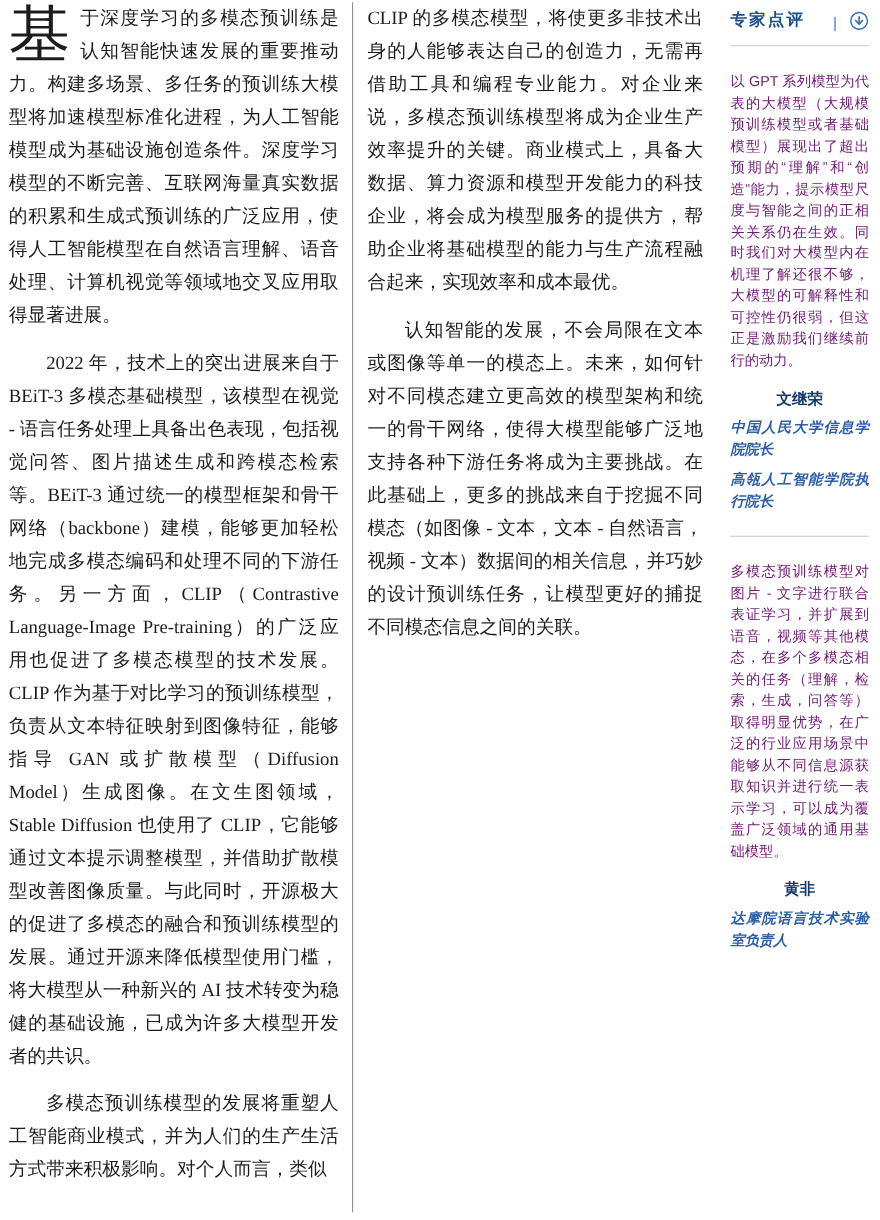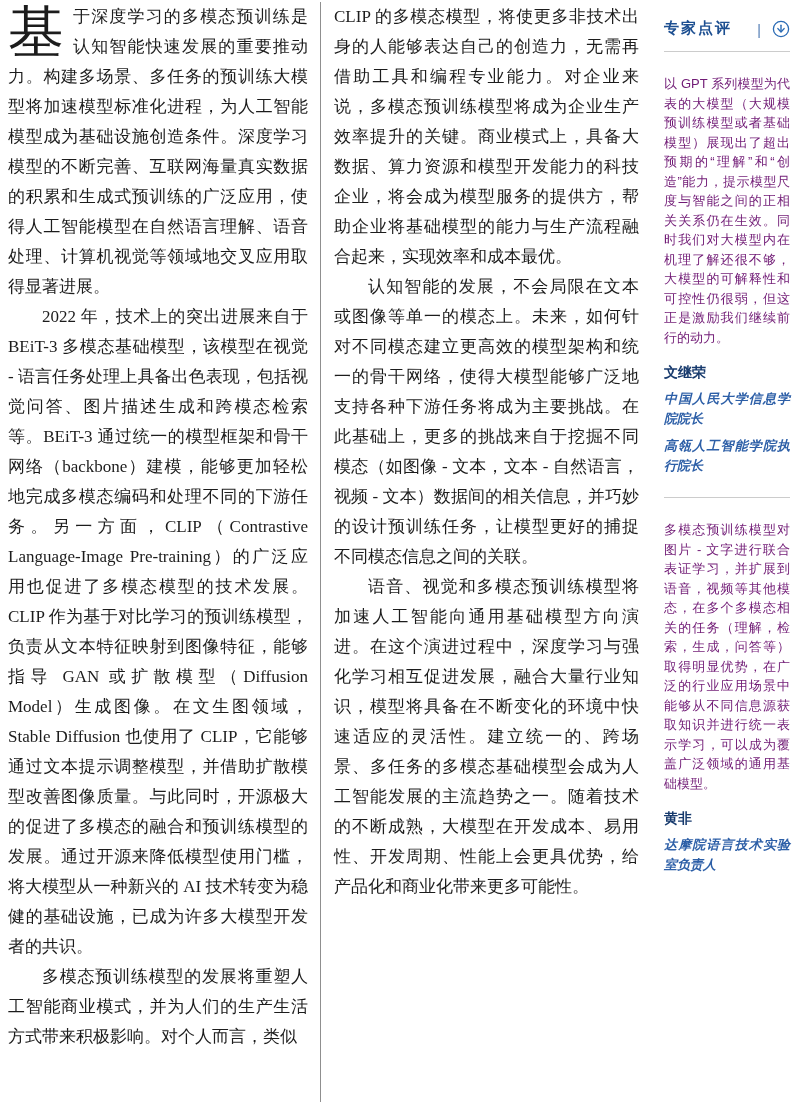--- a/index.html
+++ b/index.html
@@ -32,21 +32,21 @@
     padding-left: 13px;
     padding-right: 4px;
   }
   .para {
     margin: 0;
     font-size: 17px;
     line-height: 30px;
     text-align: justify;
     text-justify: inter-ideograph;
   }
-  .para + .para { }
+  .para + .para { margin-top: 13px; }
   .indent { text-indent: 2em; }
   .dropcap {
     float: left;
     font-size: 56px;
     line-height: 52px;
     padding: 4px 9px 0 0;
     font-weight: 400;
   }
   
   .sidebar {
@@ -56,21 +56,20 @@
     font-family: "Liberation Sans", "DejaVu Sans", sans-serif;
   }
   .sidebar-header {
     display: flex;
     align-items: flex-end;
     padding-top: 7px;
     font-size: 15px;
     font-weight: bold;
     letter-spacing: 2px;
     color: #1d4f91;
-    margin-top: 10px;
   }
   .sb-sep {
     margin-left: auto;
     font-weight: 300;
     color: #4f7ab3;
     letter-spacing: 0;
     font-size: 14px;
   }
   .sb-icon {
     margin-left: 11px;
@@ -89,20 +88,21 @@
     line-height: 19.5px;
     color: #701a75;
     text-align: justify;
     text-justify: inter-ideograph;
   }
   .expert-name {
     margin-top: 17px;
     font-size: 14px;
     font-weight: bold;
     color: #173a6d;
+    text-align: center;
   }
   .expert-title {
     margin: 7px 0 0 0;
     font-size: 13px;
     line-height: 20px;
     font-weight: 600;
     color: #2d5fa7;
     text-align: justify;
     text-justify: inter-ideograph;
     font-style: italic;
@@ -117,21 +117,20 @@
     <p class="para"><span class="dropcap">基</span><span>于深度学习的多模态预训练是认知智能快速发展的重要推动力。构建多场景、多任务的预训练大模型将加速模型标准化进程，为人工智能模型成为基础设施创造条件。深度学习模型的不断完善、互联网海量真实数据的积累和生成式预训练的广泛应用，使得人工智能模型在自然语言理解、语音处理、计算机视觉等领域地交叉应用取得显著进展。</span></p>
     <p class="para indent">2022 年，技术上的突出进展来自于 BEiT-3 多模态基础模型，该模型在视觉 - 语言任务处理上具备出色表现，包括视觉问答、图片描述生成和跨模态检索等。BEiT-3 通过统一的模型框架和骨干网络（backbone）建模，能够更加轻松地完成多模态编码和处理不同的下游任务。另一方面，CLIP（Contrastive Language-Image Pre-training）的广泛应用也促进了多模态模型的技术发展。CLIP 作为基于对比学习的预训练模型，负责从文本特征映射到图像特征，能够指导 GAN 或扩散模型（Diffusion Model）生成图像。在文生图领域，Stable Diffusion 也使用了 CLIP，它能够通过文本提示调整模型，并借助扩散模型改善图像质量。与此同时，开源极大的促进了多模态的融合和预训练模型的发展。通过开源来降低模型使用门槛，将大模型从一种新兴的 AI 技术转变为稳健的基础设施，已成为许多大模型开发者的共识。</p>
     <p class="para indent">多模态预训练模型的发展将重塑人工智能商业模式，并为人们的生产生活方式带来积极影响。对个人而言，类似</p>
   </div>
 
   <div class="v-rule"></div>
 
   <div class="col-mid">
     <p class="para">CLIP 的多模态模型，将使更多非技术出身的人能够表达自己的创造力，无需再借助工具和编程专业能力。对企业来说，多模态预训练模型将成为企业生产效率提升的关键。商业模式上，具备大数据、算力资源和模型开发能力的科技企业，将会成为模型服务的提供方，帮助企业将基础模型的能力与生产流程融合起来，实现效率和成本最优。</p>
     <p class="para indent">认知智能的发展，不会局限在文本或图像等单一的模态上。未来，如何针对不同模态建立更高效的模型架构和统一的骨干网络，使得大模型能够广泛地支持各种下游任务将成为主要挑战。在此基础上，更多的挑战来自于挖掘不同模态（如图像 - 文本，文本 - 自然语言，视频 - 文本）数据间的相关信息，并巧妙的设计预训练任务，让模型更好的捕捉不同模态信息之间的关联。</p>
-    <p class="para indent">语音、视觉和多模态预训练模型将加速人工智能向通用基础模型方向演进。在这个演进过程中，深度学习与强化学习相互促进发展，融合大量行业知识，模型将具备在不断变化的环境中快速适应的灵活性。建立统一的、跨场景、多任务的多模态基础模型会成为人工智能发展的主流趋势之一。随着技术的不断成熟，大模型在开发成本、易用性、开发周期、性能上会更具优势，给产品化和商业化带来更多可能性。</p>
   </div>
 
   <aside class="sidebar">
     <div class="sidebar-header">
       <span>专家点评</span>
       <span class="sb-sep">|</span>
       <span class="sb-icon">
         <svg width="18" height="18" viewBox="0 0 18 18" fill="none">
           <circle cx="9" cy="9" r="7.6" stroke="#2a6bb5" stroke-width="1.3"></circle>
           <path d="M9 5.2 V 11.2" stroke="#2a6bb5" stroke-width="1.4" stroke-linecap="round"></path>

